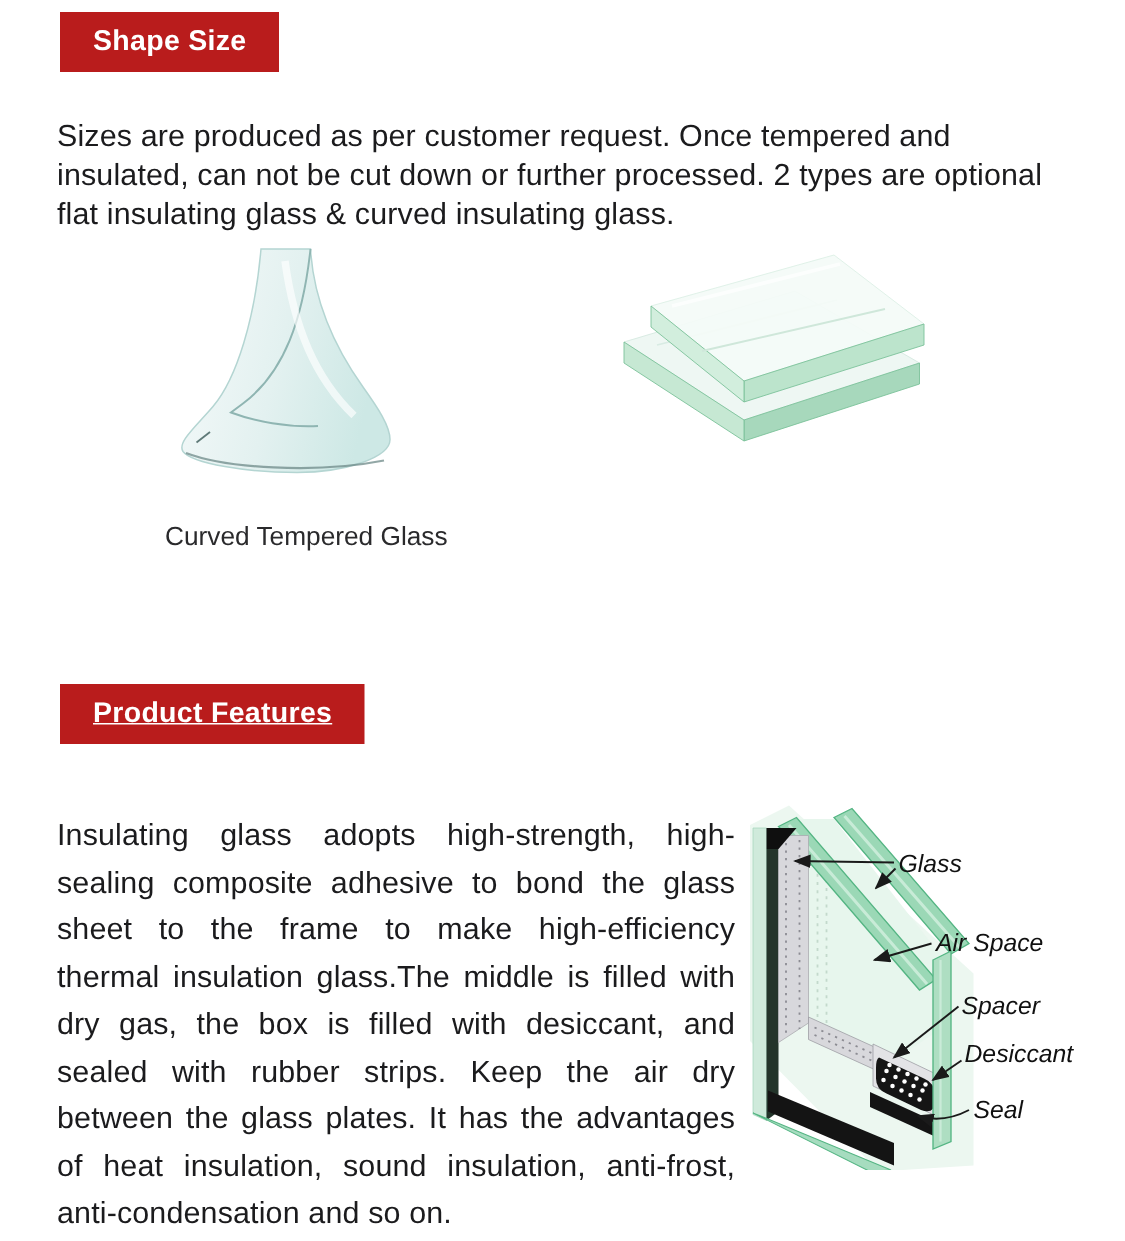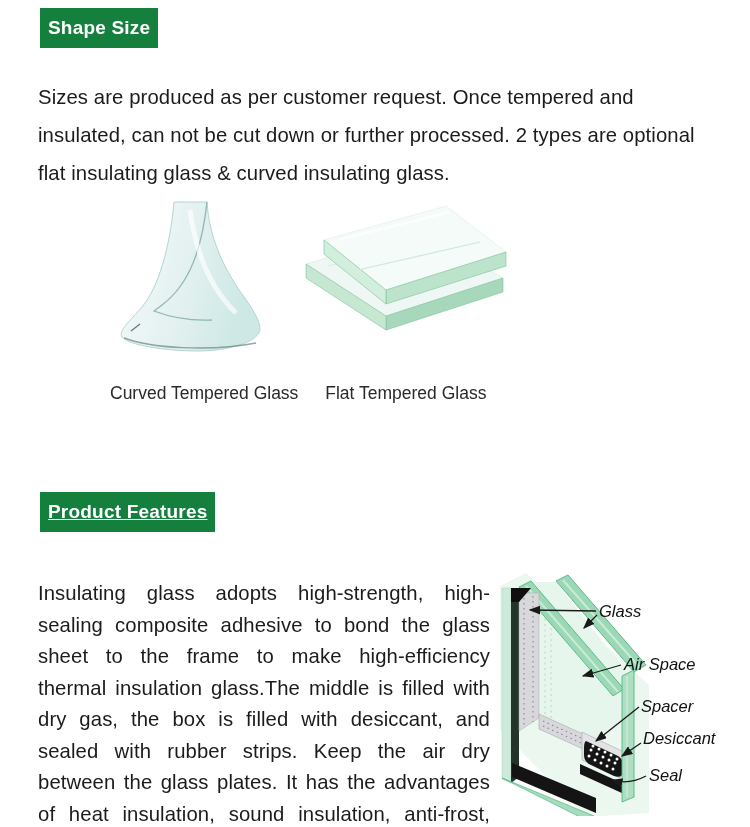--- a/index.html
+++ b/index.html
@@ -10,44 +10,45 @@
   body {
     width: 750px;
     height: 827px;
     overflow: hidden;
     font-family: "Liberation Sans", sans-serif;
     color: #1b1b1d;
     position: relative;
   }
   .badge {
     display: inline-block;
-    background: #15803d;
+    background: #b91c1c;
     color: #ffffff;
     font-size: 19px;
     font-weight: bold;
     letter-spacing: 0.2px;
-    padding: 10px 8px;
+    padding: 10px 22px;
     line-height: 20px;
   }
   .badge-shape-size { margin: 8px 0 0 40px; }
   .badge-product-features { margin: 88px 0 0 40px; text-decoration: underline; }
   .para {
     font-size: 20.3px;
-    line-height: 38px;
+    line-height: 26px;
     letter-spacing: 0.1px;
     color: #1b1b1d;
   }
   .para-sizes {
     margin: 30px 38px 0 38px;
     width: 684px;
   }
   .figures-row {
     display: flex;
     justify-content: flex-start;
     align-items: flex-start;
+    gap: 110px;
     padding-left: 110px;
     margin-top: 8px;
   }
   .figure { text-align: center; }
   .figure .caption {
     display: block;
     margin-top: 20px;
     font-size: 17.5px;
     color: #2a2a2c;
     white-space: nowrap;
@@ -113,21 +114,20 @@
       <polygon points="205,78 205,92 88,130 88,116" fill="#a7d8bc" stroke="#7cc29a" stroke-width="0.6"></polygon>
       <polygon points="8,64 88,116 88,130 8,78" fill="#c6e8d3" stroke="#7cc29a" stroke-width="0.6"></polygon>
       <path d="M30,66 L150,36" stroke="#d8ebe3" stroke-width="1.2" fill="none"></path>
 
       <polygon points="26,40 148,6 208,52 88,90" fill="#f4fbf7" fill-opacity="0.93" stroke="#dcefe5" stroke-width="0.6"></polygon>
       <polygon points="208,52 208,66 88,104 88,90" fill="#bce4cc" stroke="#7cc29a" stroke-width="0.6"></polygon>
       <polygon points="26,40 88,90 88,104 26,54" fill="#d2eedd" stroke="#7cc29a" stroke-width="0.6"></polygon>
       <path d="M40,40 L152,12" stroke="#ffffff" stroke-width="2.5" opacity="0.7" fill="none"></path>
       <path d="M60,70 L182,42" stroke="#cfe7da" stroke-width="1.2" fill="none"></path>
     </svg>
-    <span class="caption">Flat Tempered Glass</span>
   </div>
 
 </div>
 
 
 <div class="badge badge-product-features">
   <span>Product Features</span>
 </div>
 
 <div class="features-row">

